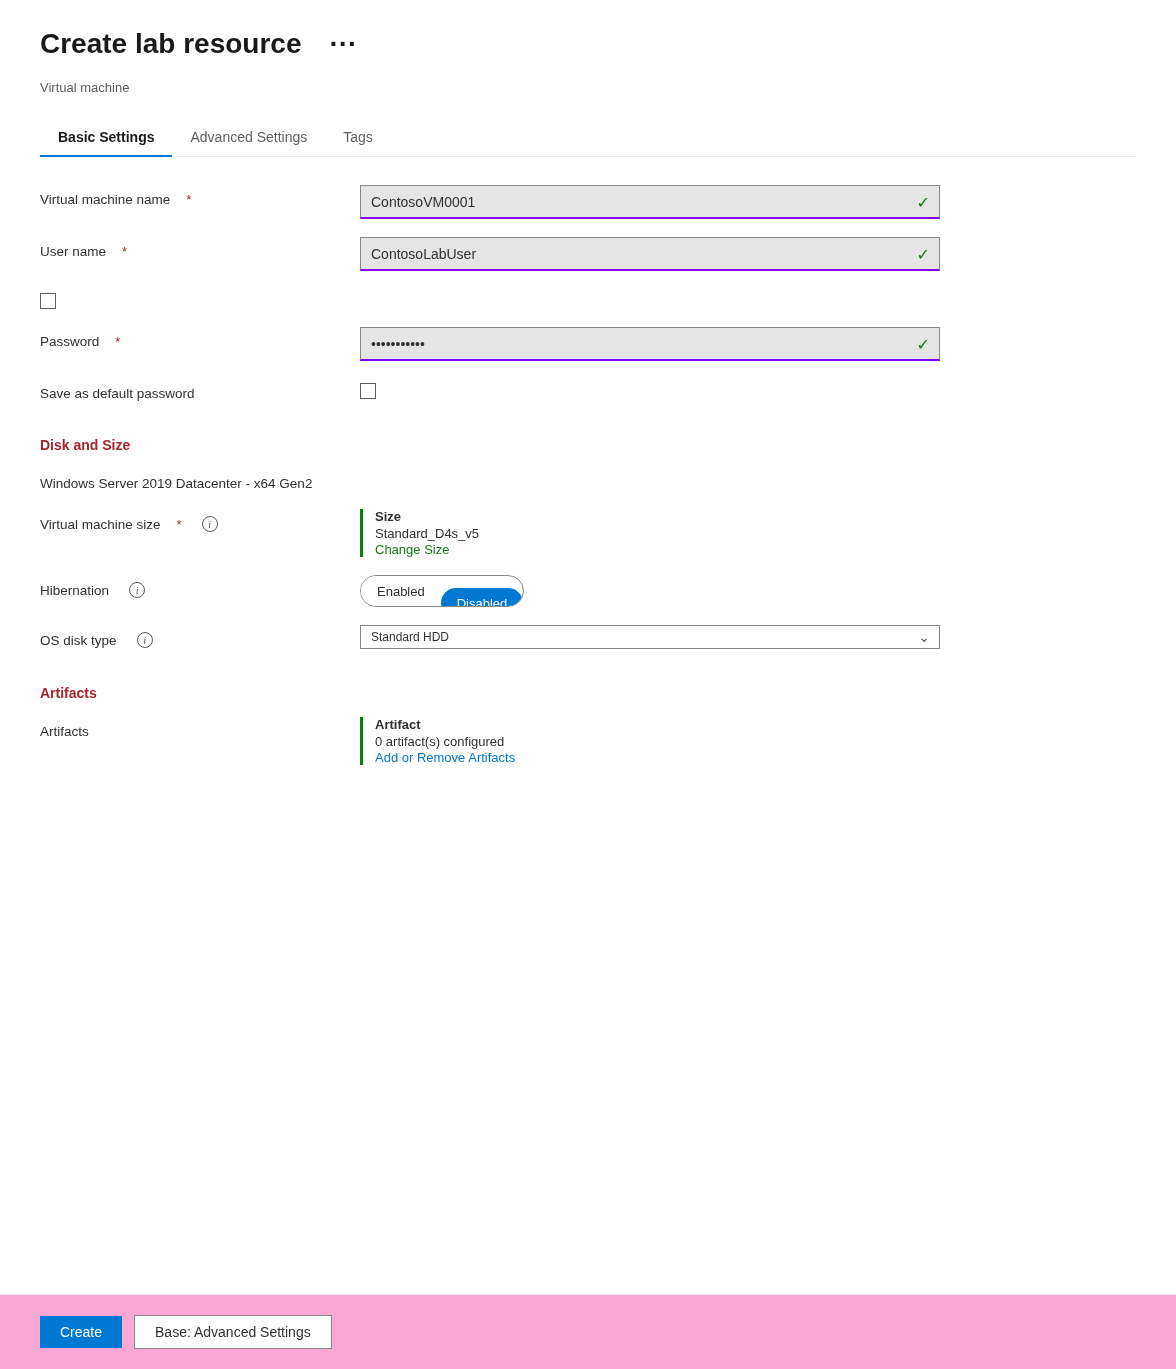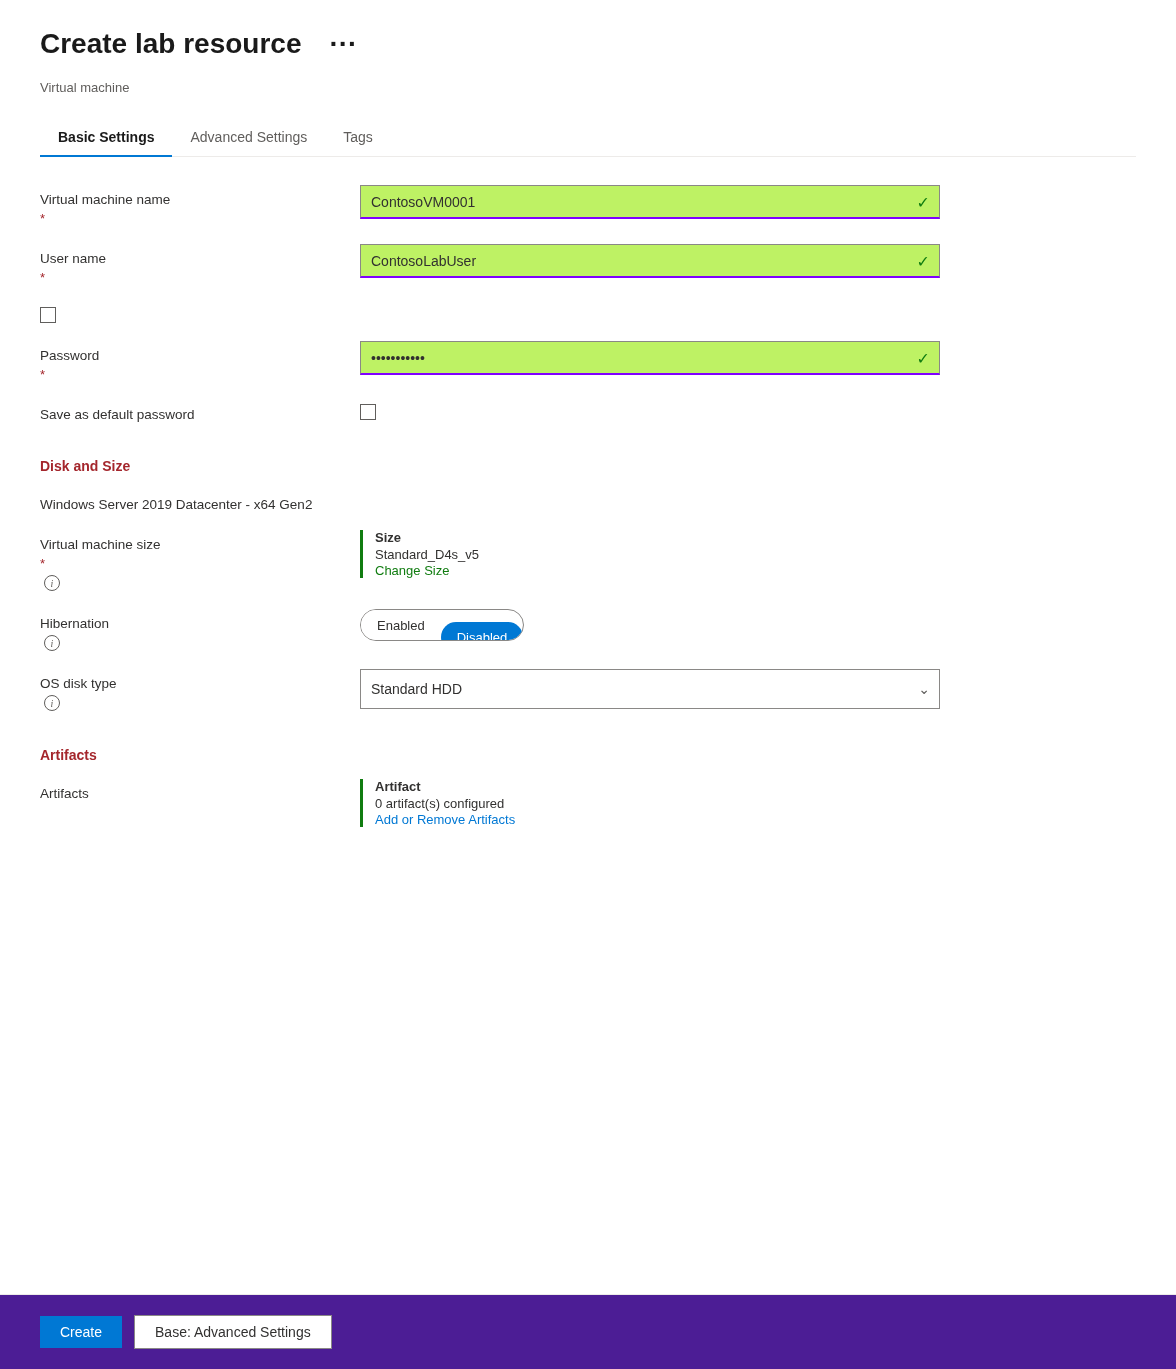--- a/index.html
+++ b/index.html
@@ -66,43 +66,42 @@
       align-items: flex-start;
       margin-bottom: 18px;
     }
     .form-label {
       width: 320px;
       min-width: 320px;
       font-size: 13.5px;
       color: #323130;
       padding-top: 7px;
       display: flex;
-      align-items: flex-start;
-      gap: 4px;
-      flex-direction: column;
+      align-items: flex-end;
+      gap: 16px;
     }
     .required-star {
       color: #a4262c;
       font-size: 13px;
     }
     .form-control {
       flex: 1;
       max-width: 580px;
     }
     
     .text-input {
       width: 100%;
       height: 34px;
       border: 1px solid #8a8886;
       border-bottom: 2px solid #8000ff;
       padding: 0 36px 0 10px;
       font-size: 14px;
       color: #323130;
       outline: none;
-      background: #bef264;
+      background: #e5e5e5;
       position: relative;
     }
     .input-wrapper {
       position: relative;
       width: 100%;
     }
     .input-wrapper .checkmark {
       position: absolute;
       right: 10px;
       top: 50%;
@@ -173,24 +172,24 @@
       font-weight: 500;
       margin-top: 24px;
     }
     .toggle-option:not(.selected) {
       color: #323130;
       background: #fff;
     }
     
     .dropdown {
       width: 100%;
-      height: 40px;
+      height: 24px;
       border: 1px solid #8a8886;
       padding: 0 48px 0 10px;
-      font-size: 14px;
+      font-size: 12px;
       color: #323130;
       appearance: none;
       background: #fff;
       cursor: pointer;
       outline: none;
     }
     .dropdown-wrapper {
       position: relative;
       width: 100%;
     }
@@ -251,21 +250,21 @@
       color: #323130;
       padding-top: 7px;
     }
     
     .footer {
       border-top: 1px solid #edebe9;
       padding: 20px 40px;
       display: flex;
       gap: 12px;
       align-items: center;
-      background: #4c1d95;
+      background: #f9a8d4;
       margin-top: auto;
     }
     .btn-primary {
       background: #0078d4;
       color: #fff;
       border: none;
       padding: 8px 20px;
       font-size: 14px;
       cursor: pointer;
       font-family: 'Segoe UI', Arial, sans-serif;

